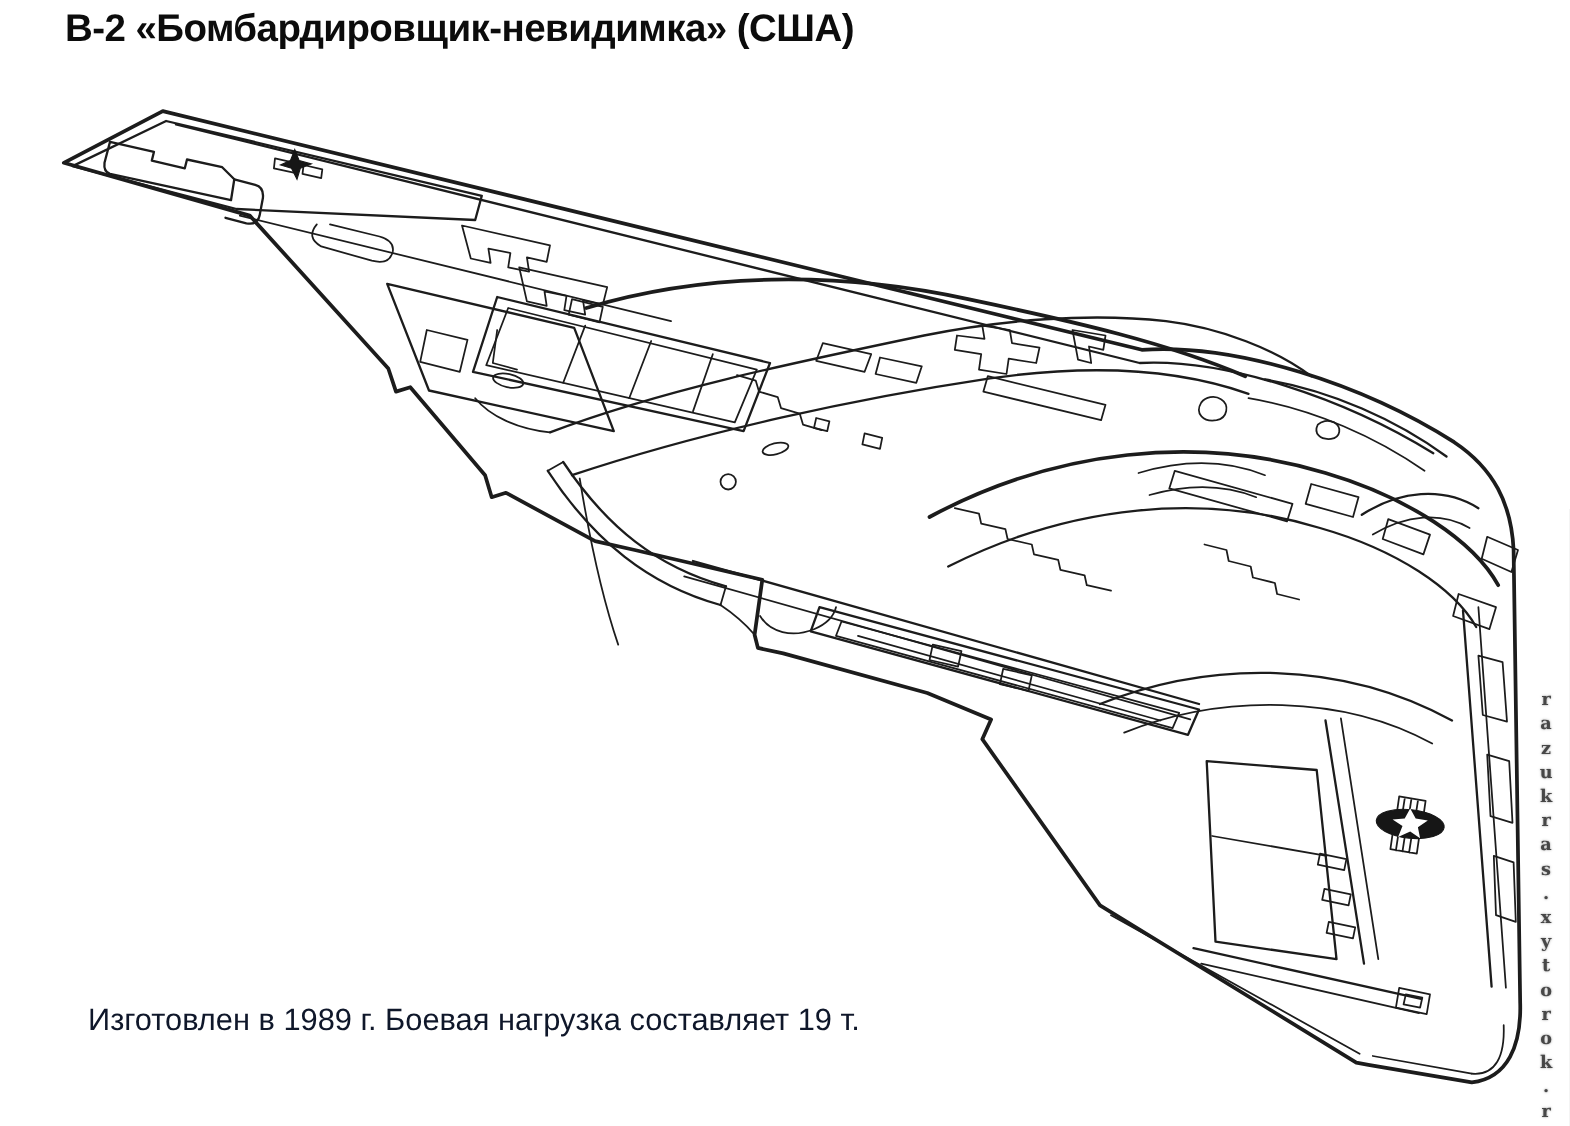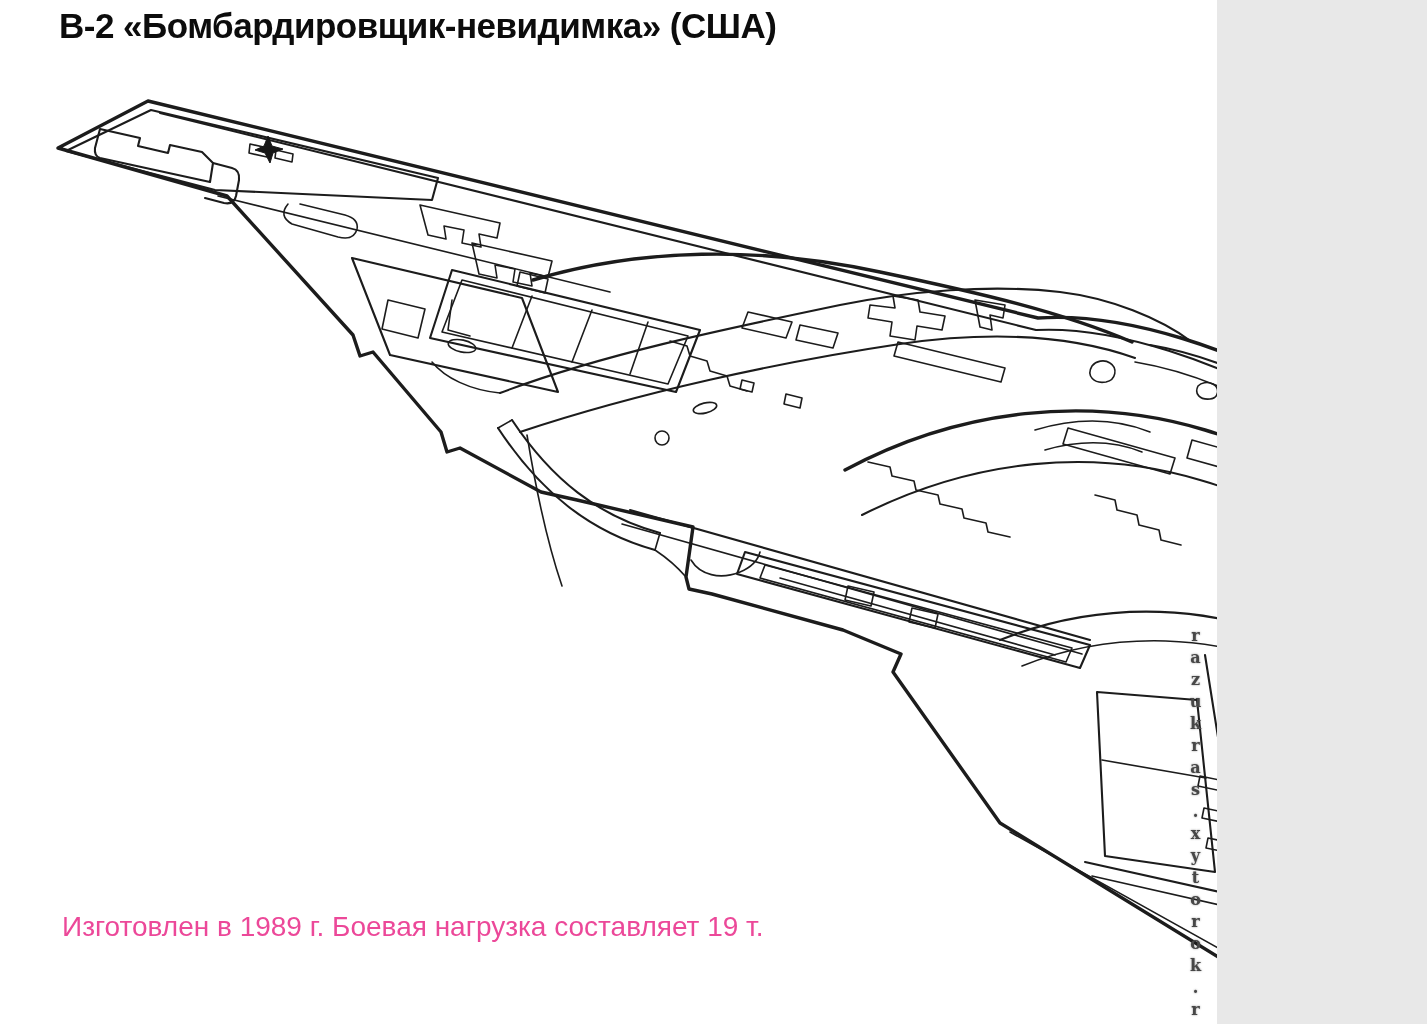--- a/index.html
+++ b/index.html
@@ -1,35 +1,35 @@
 <!DOCTYPE html>
 <html><head>
 <meta charset="utf-8">
 <style>
   html,body{margin:0;padding:0;background:#e8e8e8;}
   .page{
     position:relative;
-    width:1217px;height:1024px;
+    width:1427px;height:1024px;
     background:#ffffff;
     overflow:hidden;
     font-family:"Liberation Sans",sans-serif;
   }
   .page-title{
     position:absolute;left:59px;top:6px;
     font-size:35px;font-weight:bold;color:#0c0c0c;
     letter-spacing:-0.5px;white-space:nowrap;margin:0;
   }
   .art{position:absolute;left:0;top:0;width:1427px;height:1024px;}
   .ln{fill:none;stroke:#1c1c1c;stroke-width:2.1;stroke-linejoin:round;stroke-linecap:round;}
   .ln-bold{stroke-width:3.4;}
   .ln-fine{stroke-width:1.6;}
   .fill-dark{fill:#161616;stroke:#161616;stroke-width:1;}
   .fill-white{fill:#ffffff;stroke:none;}
   .caption{
-    position:absolute;left:62px;top:908px;color:#ec4899;
+    position:absolute;left:80px;top:908px;color:#0f172a;
   }
   .caption p{margin:0 0 11px 0;font-size:28px;line-height:38px;white-space:nowrap;}
   .watermark{
     position:absolute;right:12px;top:626px;height:395px;
     writing-mode:vertical-rl;text-orientation:upright;
     font-family:"DejaVu Serif",serif;font-weight:bold;
     font-size:16px;letter-spacing:3px;color:#474747;
     text-shadow:0 0 2px rgba(40,40,40,0.55);
     user-select:none;
   }

